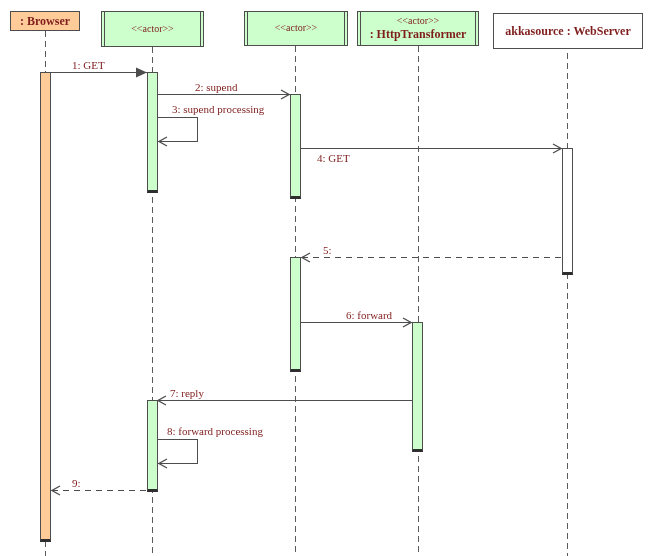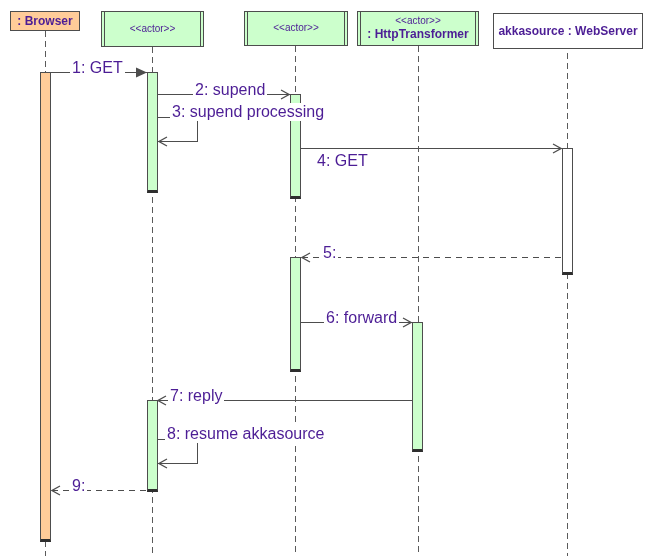--- a/index.html
+++ b/index.html
@@ -1,22 +1,22 @@
 <!DOCTYPE html>
 <html><head>
 <meta charset="utf-8">
 <style>
   html, body { margin: 0; padding: 0; background: #ffffff; }
   .diagram {
     position: relative;
     width: 650px;
     height: 556px;
     background: #ffffff;
-    font-family: Liberation Sans, sans-serif;
-    color: #4c1d95;
+    font-family: Liberation Serif, serif;
+    color: #7f1d1d;
     overflow: hidden;
   }
   
   .pbox {
     position: absolute;
     box-sizing: border-box;
     border: 1px solid #4d4d4d;
     text-align: center;
     display: flex;
     flex-direction: column;
@@ -66,21 +66,21 @@
     background: repeating-linear-gradient(
       to right, #4d4d4d 0px, #4d4d4d 6px, transparent 6px, transparent 11px);
   }
   .vline {
     position: absolute;
     width: 1px;
     background: #4d4d4d;
   }
   .mlabel {
     position: absolute;
-    font-size: 16px;
+    font-size: 11px;
     white-space: nowrap;
     background: #ffffff;
     padding: 0 2px;
   }
   .arrow { position: absolute; }
 </style>
 </head>
 <body>
 
 <div class="diagram">
@@ -149,35 +149,35 @@
   <div class="mline dashed" style="left:302px; top:257px; width:260px;"></div>
   <svg class="arrow" style="left:301px; top:252px;" width="10" height="11" viewBox="0 0 10 11">
     <path d="M9,1 L1,5.5 L9,10" fill="none" stroke="#4d4d4d" stroke-width="1.2"></path>
   </svg>
   <div class="mlabel" style="left:321px; top:244px;">5:</div>
 
   <div class="mline" style="left:301px; top:322px; width:111px;"></div>
   <svg class="arrow" style="left:402px; top:317px;" width="10" height="11" viewBox="0 0 10 11">
     <path d="M1,1 L9,5.5 L1,10" fill="none" stroke="#4d4d4d" stroke-width="1.2"></path>
   </svg>
-  <div class="mlabel" style="left:324px; top:309px;">6: forward</div>
+  <div class="mlabel" style="left:344px; top:309px;">6: forward</div>
 
   <div class="mline" style="left:158px; top:400px; width:254px;"></div>
   <svg class="arrow" style="left:157px; top:395px;" width="10" height="11" viewBox="0 0 10 11">
     <path d="M9,1 L1,5.5 L9,10" fill="none" stroke="#4d4d4d" stroke-width="1.2"></path>
   </svg>
   <div class="mlabel" style="left:168px; top:387px;">7: reply</div>
 
   <div class="mline" style="left:158px; top:439px; width:40px;"></div>
   <div class="vline" style="left:197px; top:439px; height:24px;"></div>
   <div class="mline" style="left:158px; top:463px; width:40px;"></div>
   <svg class="arrow" style="left:158px; top:458px;" width="10" height="11" viewBox="0 0 10 11">
     <path d="M9,1 L1,5.5 L9,10" fill="none" stroke="#4d4d4d" stroke-width="1.2"></path>
   </svg>
-  <div class="mlabel" style="left:165px; top:425px;">8: resume akkasource</div>
+  <div class="mlabel" style="left:165px; top:425px;">8: forward processing</div>
 
   <div class="mline dashed" style="left:52px; top:490px; width:95px;"></div>
   <svg class="arrow" style="left:51px; top:485px;" width="10" height="11" viewBox="0 0 10 11">
     <path d="M9,1 L1,5.5 L9,10" fill="none" stroke="#4d4d4d" stroke-width="1.2"></path>
   </svg>
   <div class="mlabel" style="left:70px; top:477px;">9:</div>
 
 </div>
 
 </body></html>

